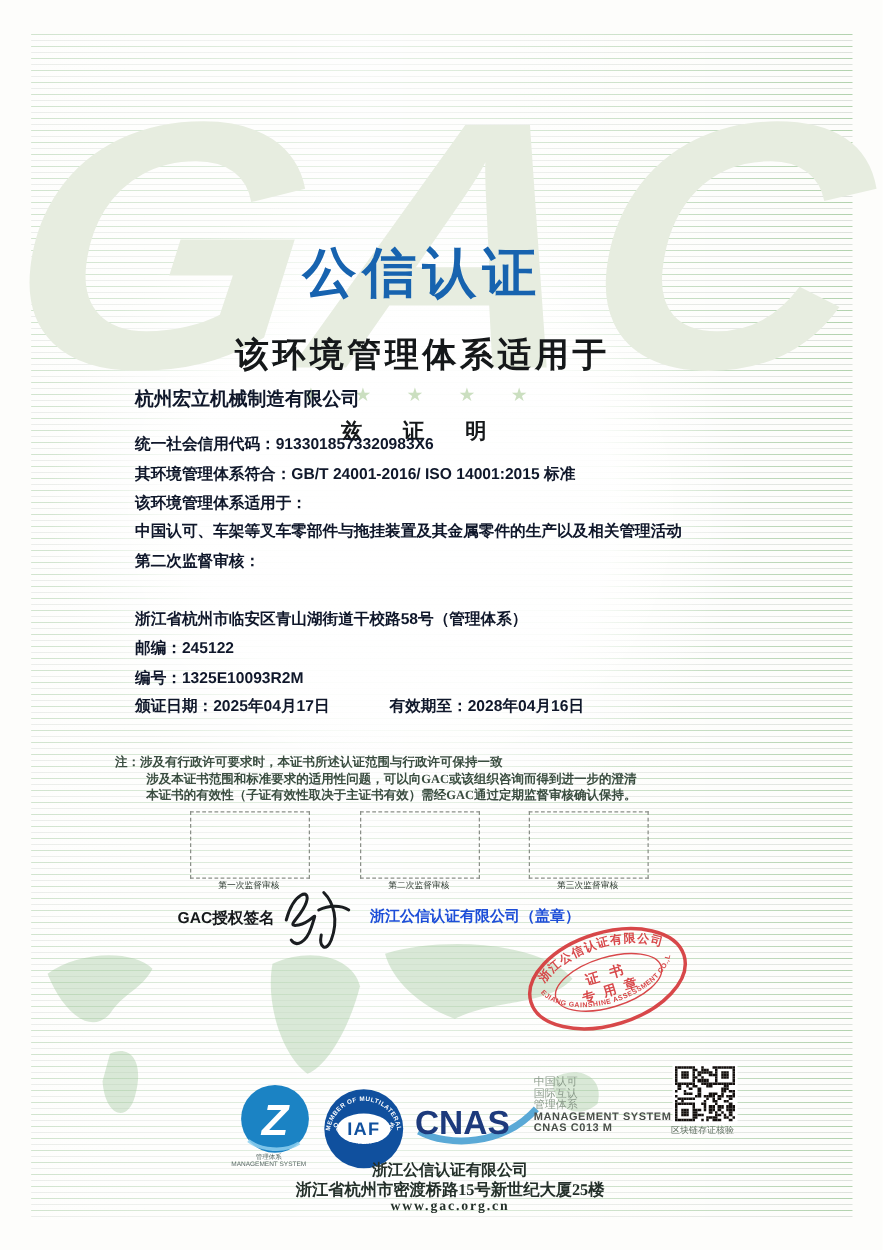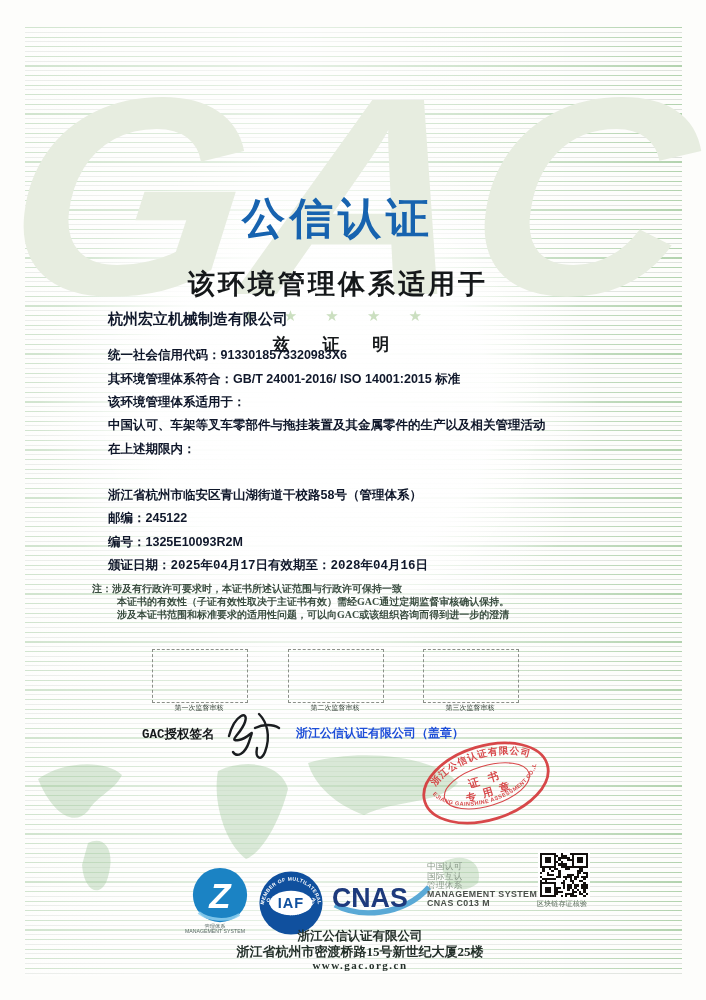--- a/index.html
+++ b/index.html
@@ -17,29 +17,29 @@
   .watermark{left:0;right:0;top:56px;text-align:center;font-size:282px;line-height:1;font-weight:700;
     font-style:italic;color:#e7ede0;transform:scaleX(1.08) skewX(-6deg);letter-spacing:2px;z-index:1;user-select:none;}
   .content{position:absolute;inset:0;z-index:2;}
   .center{left:0;right:30px;text-align:center;margin-top:44px;}
   .brand{top:146px;font-size:43px;font-weight:700;letter-spacing:5px;color:#1763af;}
   .title{top:222px;font-size:27px;font-weight:700;letter-spacing:3px;color:#15181a;font-family:"Liberation Serif",serif;}
   .stars{top:263px;font-size:15px;color:#cbdfc0;letter-spacing:12px;}
   .certify{top:289px;font-size:17px;font-weight:700;letter-spacing:14px;color:#15181a;}
   .bodyline{left:108px;font-size:12.5px;font-weight:700;color:#0f172a;white-space:nowrap;}
   .company{top:310px;font-size:15px;}
-  .dates{display:flex;font-family:Liberation Mono, monospace;}
+  .dates{display:flex;gap:48px;}
   .notes{left:117px;top:582px;width:528px;font-family:"Liberation Serif",serif;font-weight:700;
     font-size:10px;line-height:13.2px;color:#3a4d40;}
   .notes div{white-space:nowrap;}
-  .notes .first{margin-left:-25px;}
+  .notes .first{margin-left:-25px;margin-top:22px;}
   .survbox{top:649px;width:94px;height:52px;border:1px dashed #8a8f88;}
   .survlabel{top:703px;width:94px;text-align:center;font-size:10px;color:#2e3b32;
     font-family:"Liberation Serif",serif;transform:scale(.7);transform-origin:50% 0;white-space:nowrap;}
-  .signlabel{left:142px;top:726px;font-size:12.5px;font-weight:700;color:#15181a;font-family:Liberation Mono, monospace;}
+  .signlabel{left:142px;top:726px;font-size:12.5px;font-weight:700;color:#15181a;font-family:Liberation Sans, sans-serif;}
   .signcompany{left:296px;top:725px;font-size:12px;font-weight:700;color:#1d4ed8;font-family:Liberation Serif, serif;}
   .sealwrap{left:414px;top:735px;width:144px;height:96px;transform:rotate(-17deg);opacity:.92;}
   .qr{left:538px;top:851px;width:48px;height:44px;background:#fff;padding:2px;
     display:grid;grid-template-columns:repeat(21,1fr);grid-template-rows:repeat(21,1fr);}
   .qr span{display:block;}
   .qr span.d{background:#14100e;}
   .qrcaption{left:512px;top:899px;width:100px;text-align:center;font-size:10px;color:#5f6f60;
     transform:scale(.72);transform-origin:50% 0;white-space:nowrap;}
   .gaccap{left:115px;top:923px;width:200px;text-align:center;font-size:10px;line-height:11px;color:#5a6a66;
     transform:scale(.52);transform-origin:50% 0;}
@@ -72,33 +72,33 @@
     <div class="abs center brand">公信认证</div>
     <div class="abs center title">该环境管理体系适用于</div>
     <div class="abs center stars">★ ★ ★ ★ ★</div>
     <div class="abs center certify">兹 证 明</div>
 
     <div class="abs bodyline company">杭州宏立机械制造有限公司</div>
     <div class="abs bodyline" style="top:347px">统一社会信用代码：9133018573320983X6</div>
     <div class="abs bodyline" style="top:371px">其环境管理体系符合：GB/T 24001-2016/ ISO 14001:2015 标准</div>
     <div class="abs bodyline" style="top:394px">该环境管理体系适用于：</div>
     <div class="abs bodyline" style="top:417px">中国认可、车架等叉车零部件与拖挂装置及其金属零件的生产以及相关管理活动</div>
-    <div class="abs bodyline" style="top:441px">在上述期限内：</div>
+    <div class="abs bodyline" style="top:441px">第二次监督审核：</div>
     <div class="abs bodyline" style="top:487px">浙江省杭州市临安区青山湖街道干校路58号（管理体系）</div>
     <div class="abs bodyline" style="top:510px">邮编：245122</div>
     <div class="abs bodyline" style="top:534px">编号：1325E10093R2M</div>
     <div class="abs bodyline dates" style="top:557px">
       <span>颁证日期：2025年04月17日</span>
       <span>有效期至：2028年04月16日</span>
     </div>
 
     <div class="abs notes">
       <div class="first">注：涉及有行政许可要求时，本证书所述认证范围与行政许可保持一致</div>
+      <div>涉及本证书范围和标准要求的适用性问题，可以向GAC或该组织咨询而得到进一步的澄清</div>
       <div>本证书的有效性（子证有效性取决于主证书有效）需经GAC通过定期监督审核确认保持。</div>
-      <div>涉及本证书范围和标准要求的适用性问题，可以向GAC或该组织咨询而得到进一步的澄清</div>
     </div>
 
     <div class="abs survbox" style="left:152px"></div>
     <div class="abs survbox" style="left:288px"></div>
     <div class="abs survbox" style="left:423px"></div>
     <div class="abs survlabel" style="left:152px">第一次监督审核</div>
     <div class="abs survlabel" style="left:288px">第二次监督审核</div>
     <div class="abs survlabel" style="left:423px">第三次监督审核</div>
 
     <div class="abs signlabel">GAC授权签名</div>

